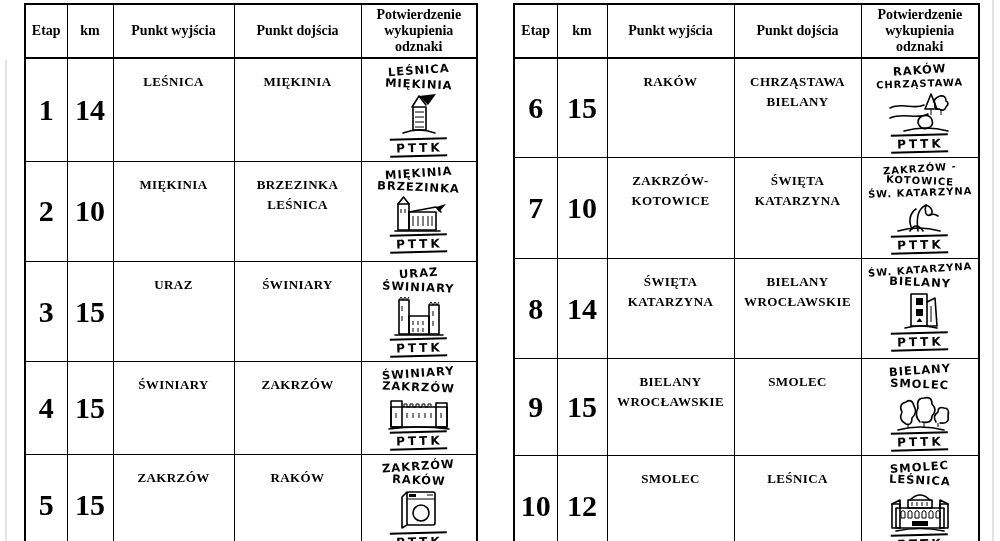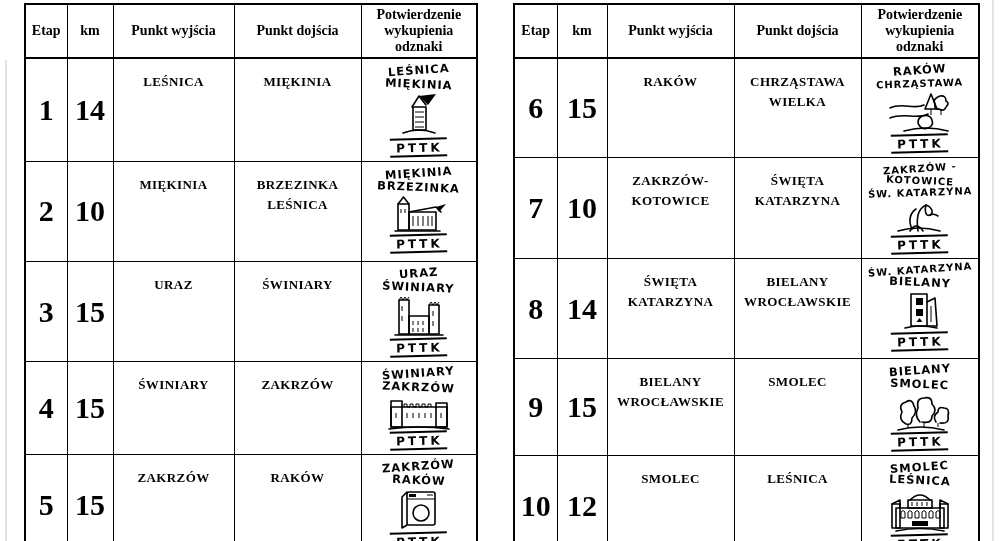--- a/index.html
+++ b/index.html
@@ -206,21 +206,21 @@
     <th>km</th>
     <th>Punkt wyjścia</th>
     <th>Punkt dojścia</th>
     <th>Potwierdzenie wykupienia odznaki</th>
   </tr>
 
   <tr style="height:98px;">
     <td class="num">6</td>
     <td class="num">15</td>
     <td class="pt">RAKÓW</td>
-    <td class="pt">CHRZĄSTAWA WIELKA</td>
+    <td class="pt">CHRZĄSTAWA BIELANY</td>
     <td class="stamp">
       <div class="stampbox">
         <div class="stamp-title">
           <span class="stamp-line s-l0">RAKÓW</span>
           <span class="stamp-line s-l1 s-l2">CHRZĄSTAWA</span>
         </div>
         <div class="stamp-art">
           <svg width="64" height="44" viewBox="0 0 64 44">
             <path class="ln" d="M2,18 C14,12 26,20 36,15"></path>
             <path class="ln" d="M2,28 C16,22 28,30 40,24"></path>

